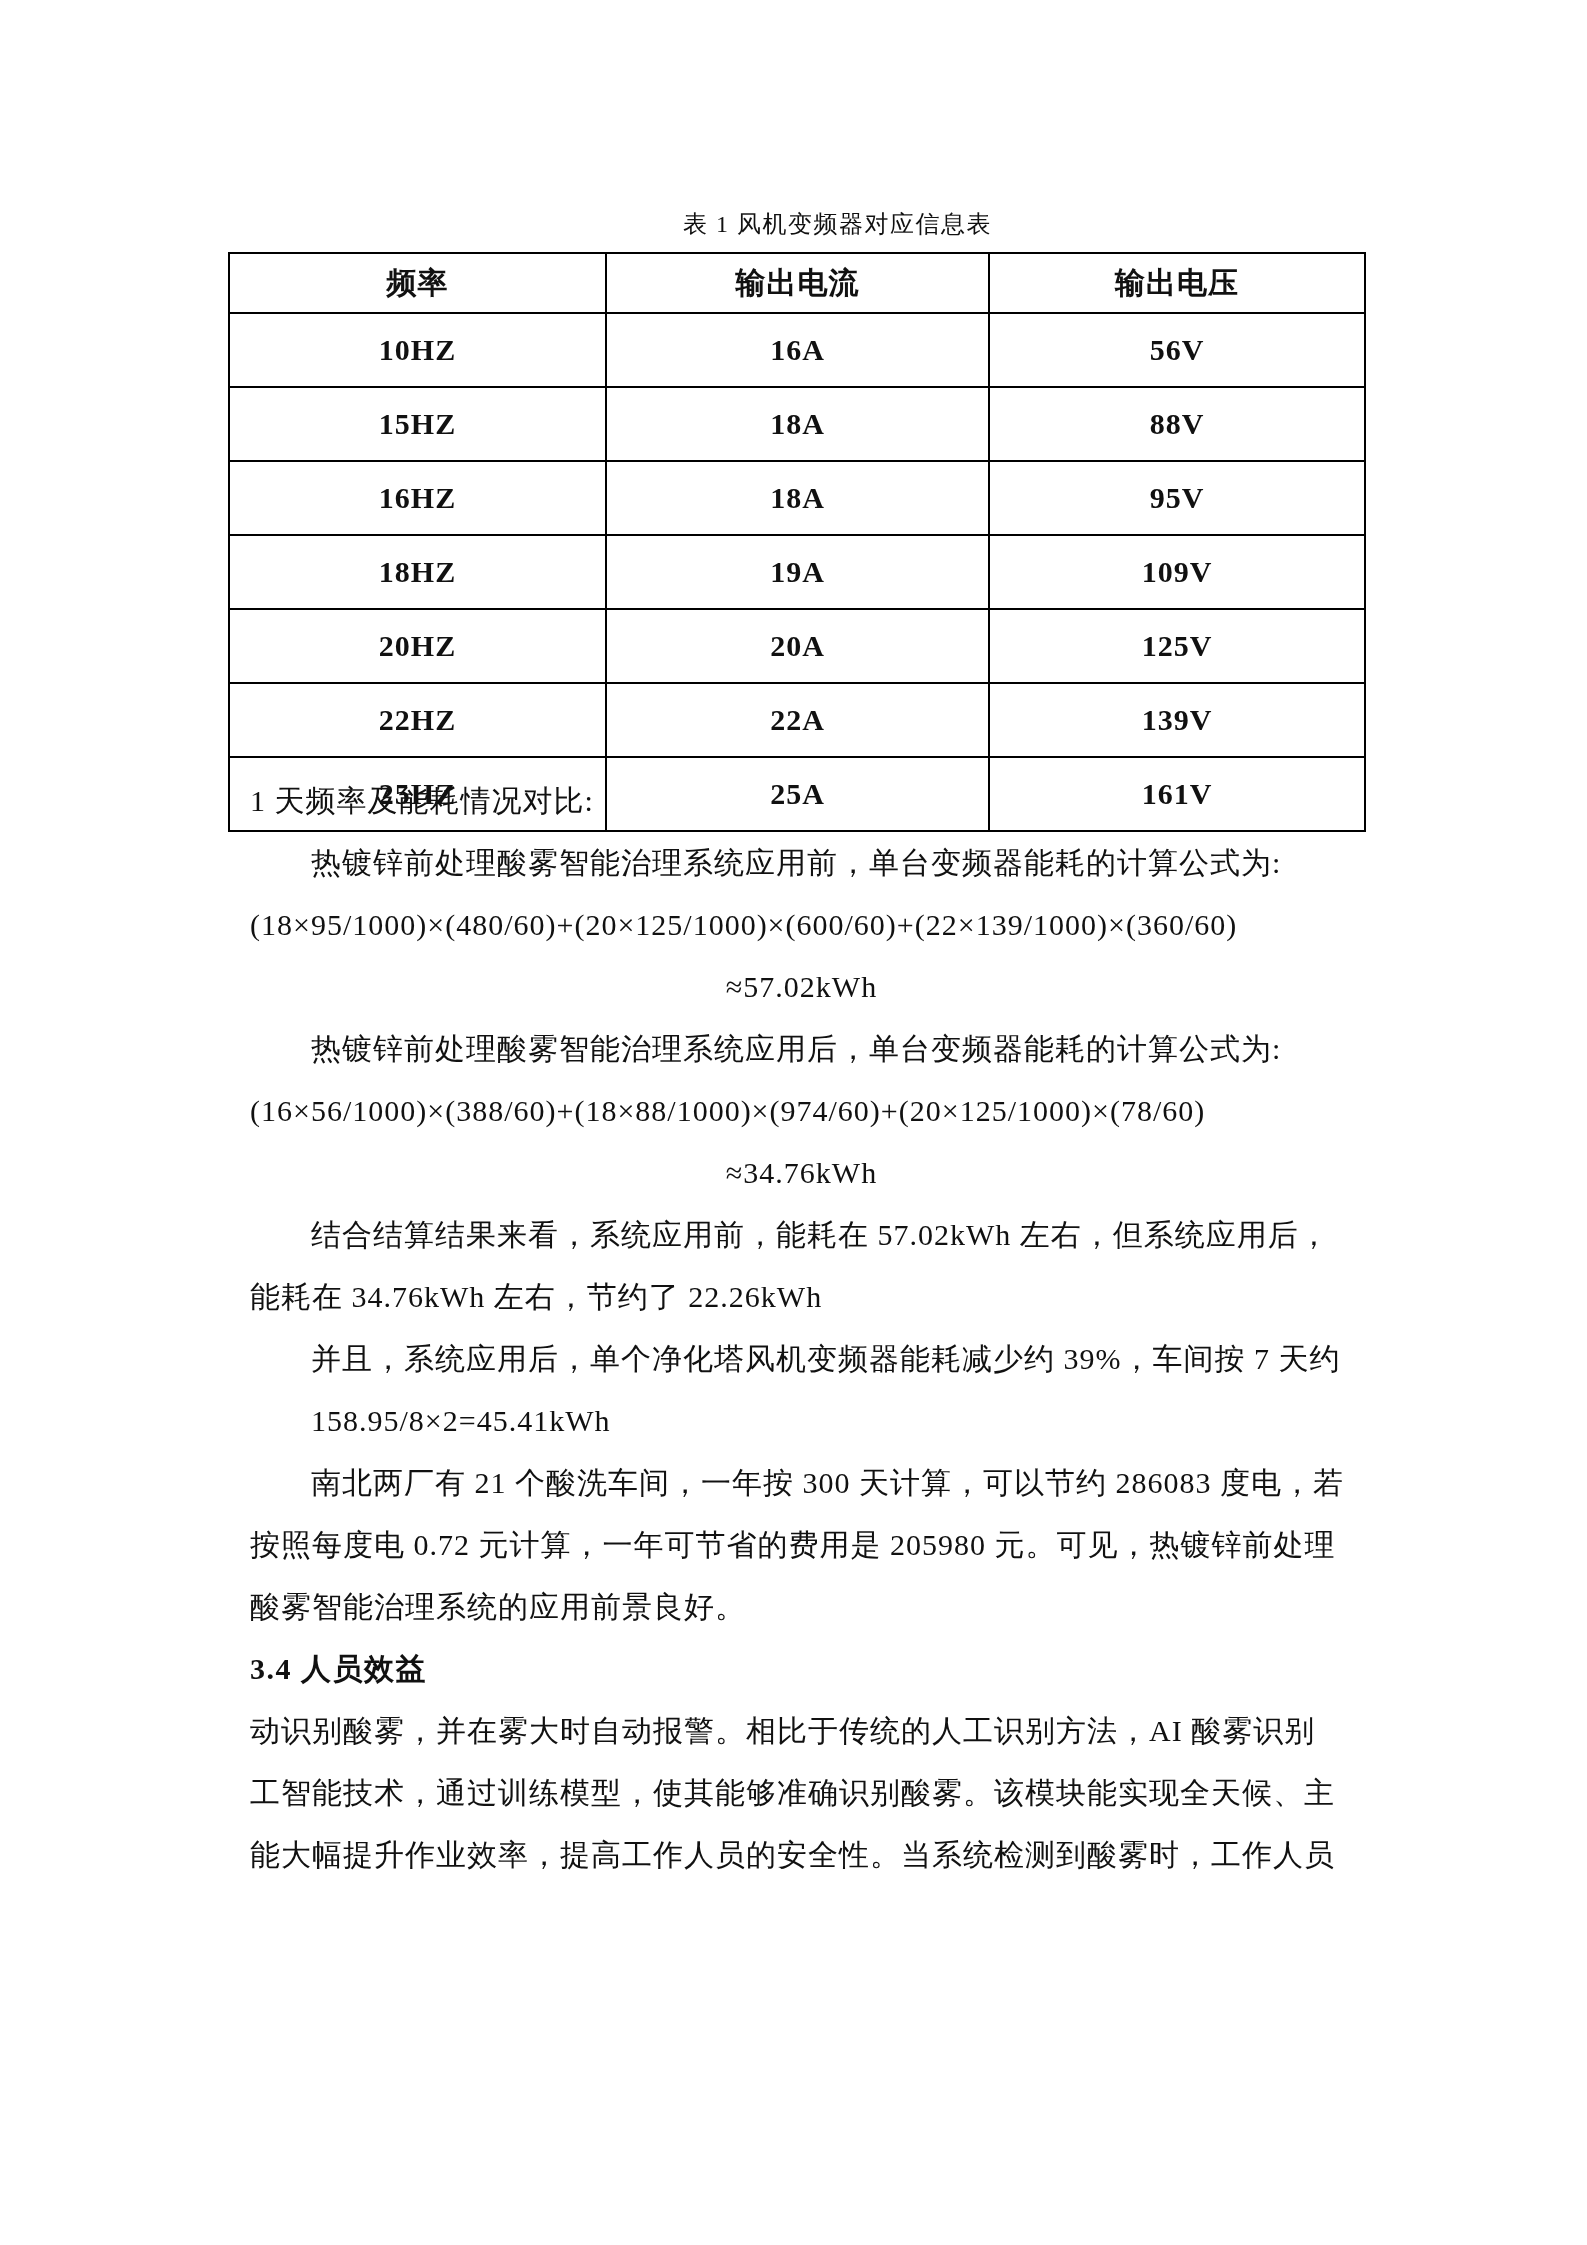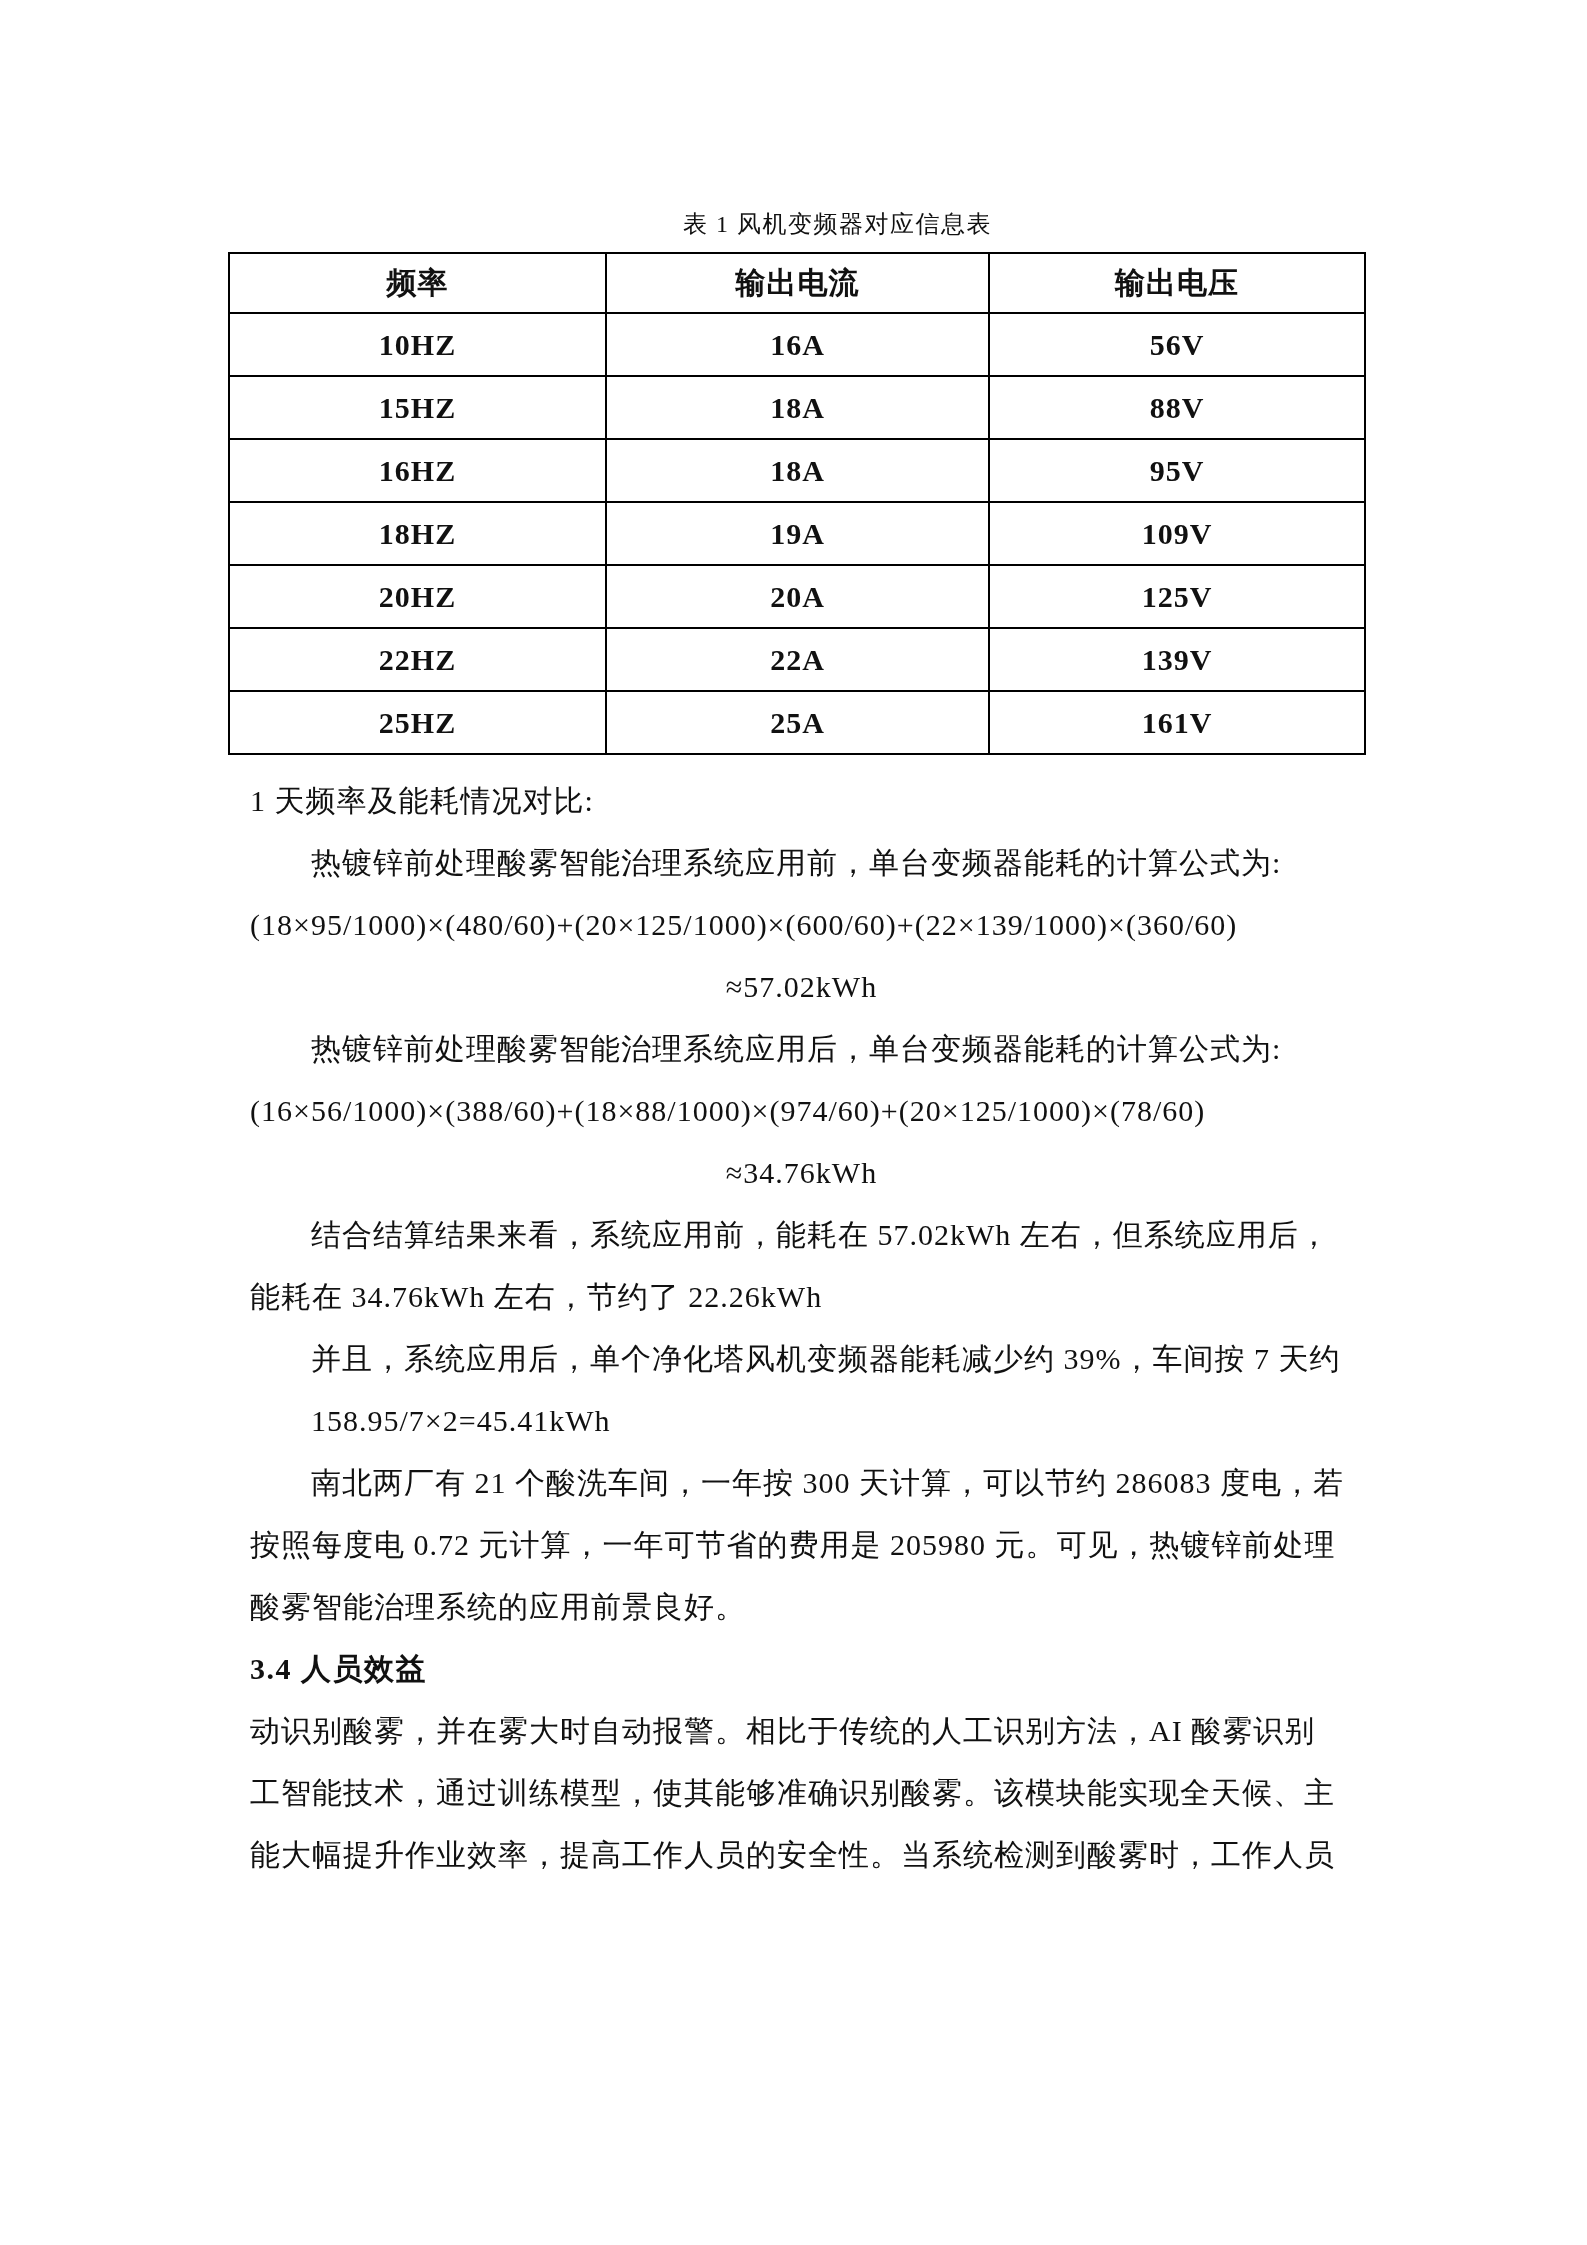--- a/index.html
+++ b/index.html
@@ -41,21 +41,21 @@
   table.datatable td {
     border: 2px solid #000000;
     text-align: center;
     vertical-align: middle;
     font-weight: bold;
     font-size: 30px;
     letter-spacing: 1px;
     padding: 0;
   }
   table.datatable thead tr { height: 60px; }
-  table.datatable tbody tr { height: 63px; }
+  table.datatable tbody tr { height: 74px; }
   .body-text {
     position: absolute;
     left: 250px;
     top: 770px;
     width: 1103px;
     font-size: 30px;
     letter-spacing: 1px;
   }
   .line {
     height: 62px;
@@ -130,21 +130,21 @@
       <div class="line">1 天频率及能耗情况对比:</div>
       <div class="line indent">热镀锌前处理酸雾智能治理系统应用前，单台变频器能耗的计算公式为:</div>
       <div class="line">(18×95/1000)×(480/60)+(20×125/1000)×(600/60)+(22×139/1000)×(360/60)</div>
       <div class="line center">≈57.02kWh</div>
       <div class="line indent">热镀锌前处理酸雾智能治理系统应用后，单台变频器能耗的计算公式为:</div>
       <div class="line">(16×56/1000)×(388/60)+(18×88/1000)×(974/60)+(20×125/1000)×(78/60)</div>
       <div class="line center">≈34.76kWh</div>
       <div class="line indent">结合结算结果来看，系统应用前，能耗在 57.02kWh 左右，但系统应用后，</div>
       <div class="line">能耗在 34.76kWh 左右，节约了 22.26kWh</div>
       <div class="line indent">并且，系统应用后，单个净化塔风机变频器能耗减少约 39%，车间按 7 天约</div>
-      <div class="line indent">158.95/7×2=45.41kWh</div>
+      <div class="line indent">158.95/8×2=45.41kWh</div>
       <div class="line indent">南北两厂有 21 个酸洗车间，一年按 300 天计算，可以节约 286083 度电，若</div>
       <div class="line">按照每度电 0.72 元计算，一年可节省的费用是 205980 元。可见，热镀锌前处理</div>
       <div class="line">酸雾智能治理系统的应用前景良好。</div>
       <div class="line heading">3.4 人员效益</div>
       <div class="line">动识别酸雾，并在雾大时自动报警。相比于传统的人工识别方法，AI 酸雾识别</div>
       <div class="line">工智能技术，通过训练模型，使其能够准确识别酸雾。该模块能实现全天候、主</div>
       <div class="line">能大幅提升作业效率，提高工作人员的安全性。当系统检测到酸雾时，工作人员</div>
     </div>
 
 </div>

